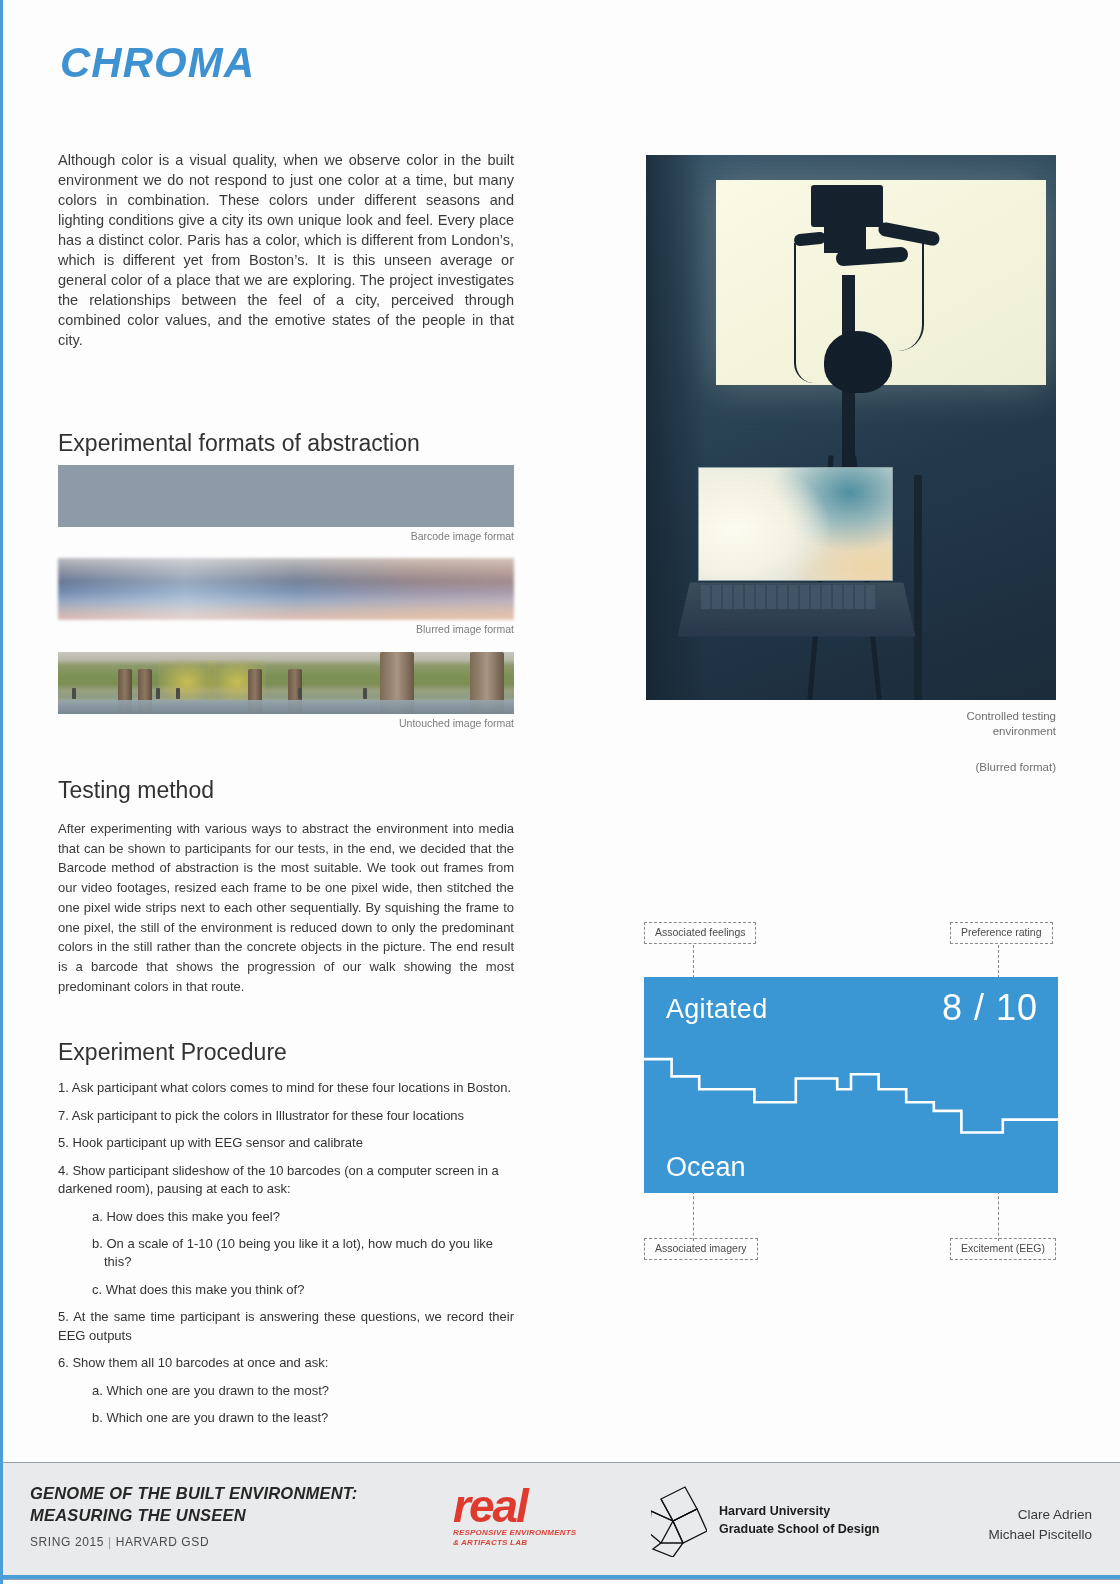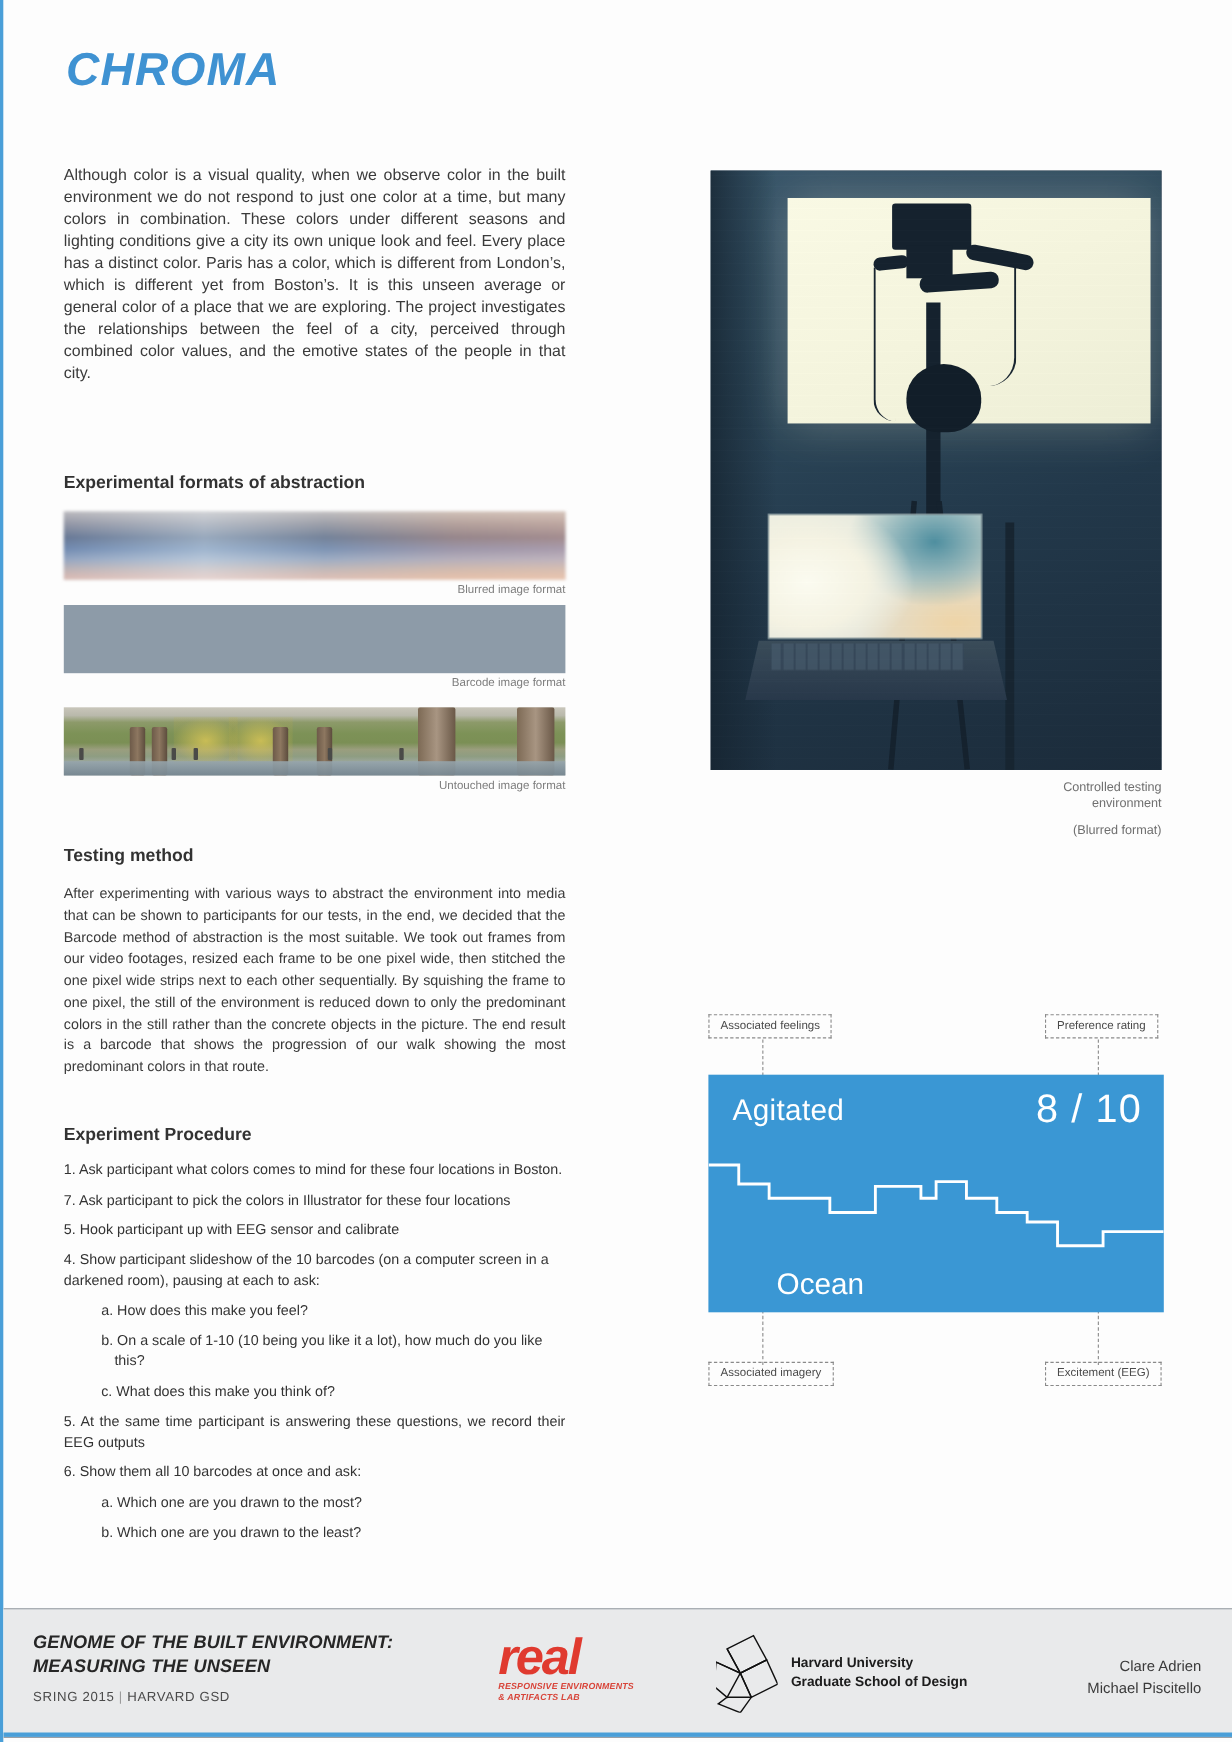--- a/index.html
+++ b/index.html
@@ -46,23 +46,23 @@
 
   .intro-para {
     font-size: 14.5px;
     line-height: 1.38;
     color: #3a3a3a;
     text-align: justify;
     margin: 0;
   }
 
   .section-head {
-    font-size: 16px;
+    font-size: 23px;
     color: #323232;
-    font-weight: bold;
+    font-weight: normal;
     margin: 0;
     line-height: 1.2;
   }
 
   .strip-caption {
     font-size: 10.5px;
     color: #7d7d7d;
     text-align: right;
     margin-top: 3px;
     line-height: 1.2;
@@ -326,21 +326,21 @@
     pointer-events: none;
   }
 
   .photo-caption {
     margin-top: 9px;
     text-align: right;
     font-size: 11.5px;
     color: #6f6f6f;
     line-height: 1.3;
   }
-  .photo-caption .sub { margin-top: 9px; }
+  .photo-caption .sub { margin-top: 21px; }
 
   
   .diagram {
     position: absolute;
     left: 637px;
     top: 915px;
     width: 418px;
     height: 350px;
   }
   .tag {
@@ -392,21 +392,20 @@
     color: #ffffff;
     font-weight: 300;
     letter-spacing: 1px;
   }
   .panel-imagery {
     position: absolute;
     left: 22px; bottom: 10px;
     font-size: 27px;
     color: #ffffff;
     font-weight: 300;
-    margin-left: 40px;
   }
   .eeg-svg {
     position: absolute;
     left: 0; top: 0;
     width: 414px;
     height: 216px;
   }
 
   
   .footer {
@@ -499,28 +498,28 @@
 
   <div class="poster-title">CHROMA</div>
 
   <div class="left-col">
 
     <p class="intro-para">Although color is a visual quality, when we observe color in the built environment we do not respond to just one color at a time, but many colors in combination. These colors under different seasons and lighting conditions give a city its own unique look and feel. Every place has a distinct color. Paris has a color, which is different from London’s, which is different yet from Boston’s. It is this unseen average or general color of a place that we are exploring. The project investigates the relationships between the feel of a city, perceived through combined color values, and the emotive states of the people in that city.</p>
 
     <div style="margin-top:80px;">
       <h2 class="section-head">Experimental formats of abstraction</h2>
 
+      <div class="fmt-block">
+        <div class="img-strip barcode-strip"></div>
+        <div class="strip-caption">Barcode image format</div>
+      </div>
+
       <div class="fmt-block" style="margin-top:16px;">
         <div class="img-strip blur-strip"></div>
         <div class="strip-caption">Blurred image format</div>
-      </div>
-
-      <div class="fmt-block">
-        <div class="img-strip barcode-strip"></div>
-        <div class="strip-caption">Barcode image format</div>
       </div>
 
       <div class="fmt-block" style="margin-top:16px;">
         <div class="img-strip park-strip">
           <div class="yellowtree" style="left:100px;"></div>
           <div class="yellowtree" style="left:150px;"></div>
           <div class="trunk" style="left:60px;"></div>
           <div class="trunk" style="left:80px;"></div>
           <div class="trunk" style="left:190px;"></div>
           <div class="trunk" style="left:230px;"></div>

